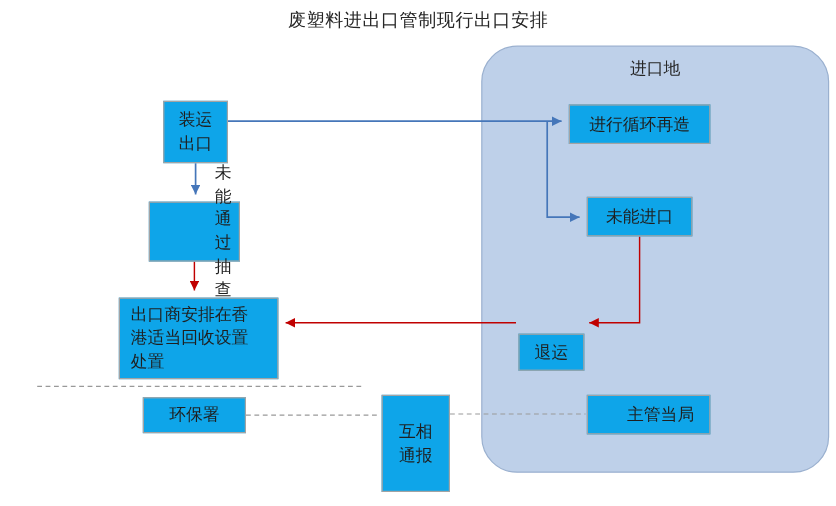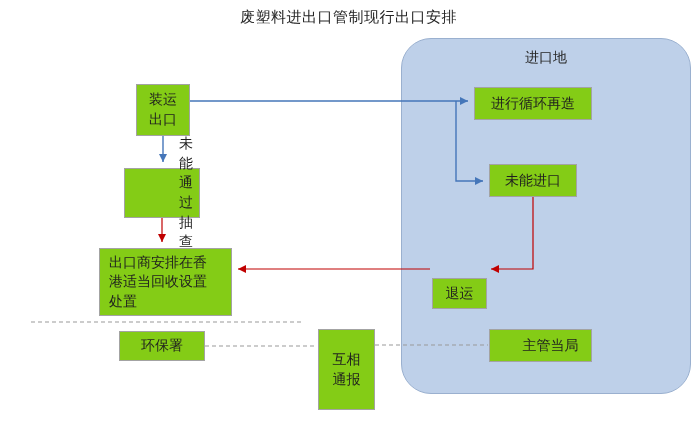--- a/index.html
+++ b/index.html
@@ -23,21 +23,21 @@
   .region-left  { left: 30px;  top: 38px; width: 275px; height: 356px; }
   .region-right { left: 385px; top: 38px; width: 290px; height: 356px; margin-left: 16px; }
   .region-label {
     position: absolute; top: 10px; left: 0; width: 100%;
     text-align: center; font-size: 14px;
   }
 
   .overlay { position: absolute; left: 0; top: 0; width: 697px; height: 422px; z-index: 1; }
 
   .node {
-    position: absolute; background: #84cc16; border: 1px solid #a3a3a3;
+    position: absolute; background: #0ea5e9; border: 1px solid #a3a3a3;
     display: flex; align-items: center; justify-content: center;
     font-size: 14px; line-height: 1.4; white-space: pre-line;
     text-align: center; z-index: 2; color: #1f1f1f;
   }
   .n-ship        { left: 136px; top: 84px;  width: 54px;  height: 52px; }
   .n-fail-insp   { left: 124px; top: 168px; width: 76px;  height: 50px; padding-left: 48px; }
   .n-exporter    { left: 99px;  top: 248px; width: 133px; height: 68px;
                    justify-content: flex-start; text-align: left; padding: 4px 9px; }
   .n-epd         { left: 119px; top: 331px; width: 86px;  height: 30px; }
   .n-recycle     { left: 474px; top: 87px;  width: 118px; height: 33px; }

